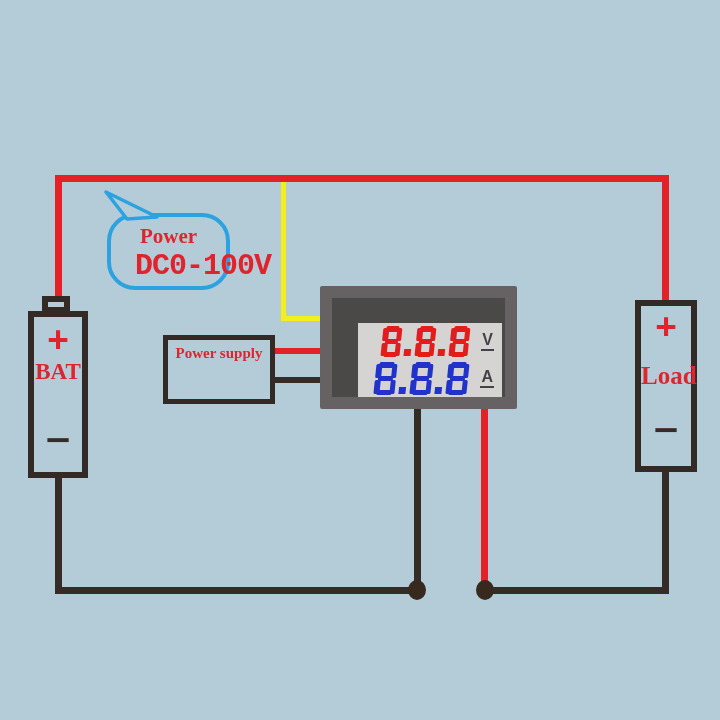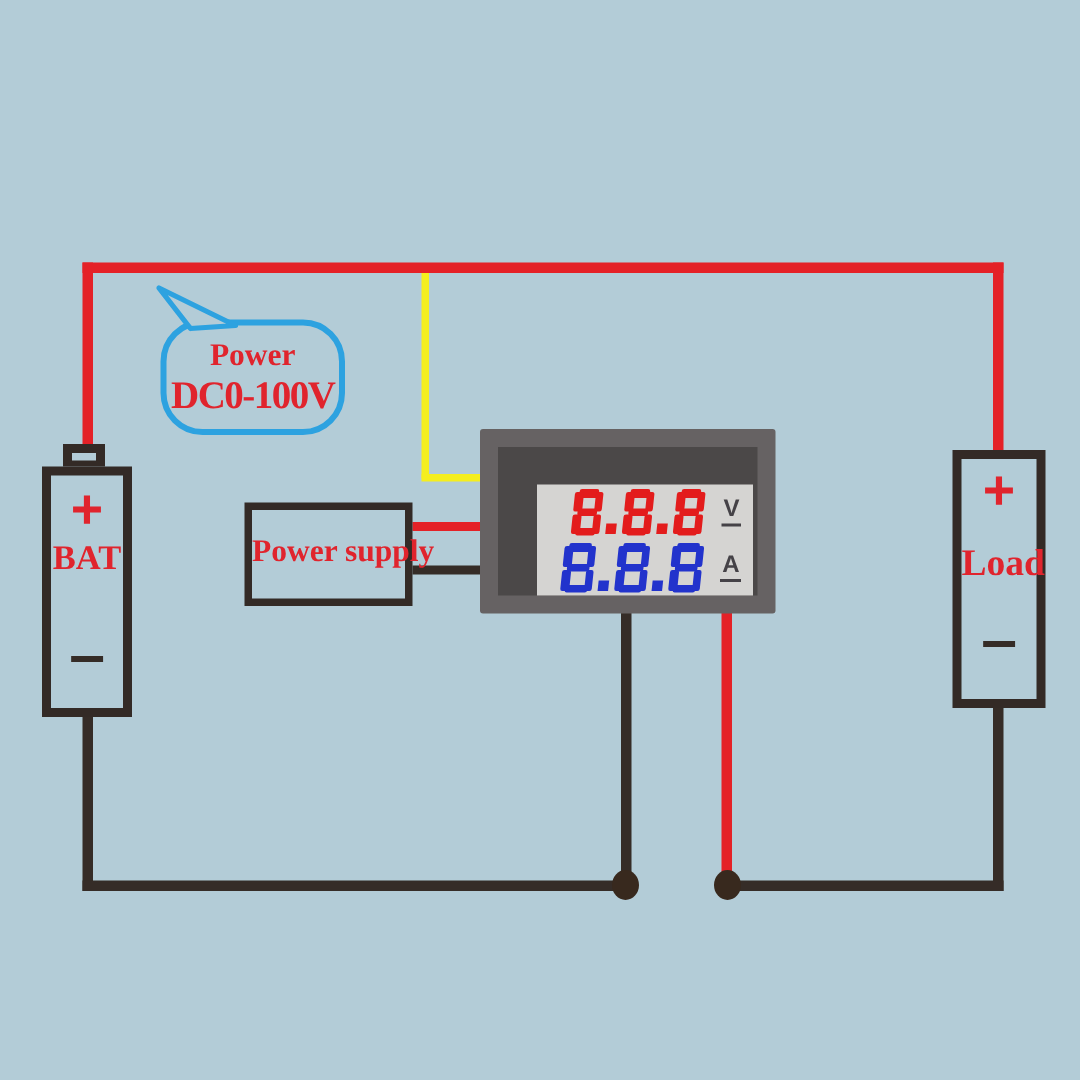--- a/index.html
+++ b/index.html
@@ -51,44 +51,44 @@
   .bat-box  { left:28px;  top:311px; width:60px; height:167px; }
   .load-box { left:635px; top:300px; width:62px; height:172px; }
 
   .ps-box {
     position:absolute; left:163px; top:335px; width:112px; height:69px;
     border:5px solid var(--component-border, #332a26);
     background: var(--background, #b3ccd7); z-index:3;
     text-align:center;
   }
   .ps-title {
-    margin-top:15px; color: var(--text-red, #e0242d);
-    font-family:"Liberation Serif", serif; font-weight:bold; font-size:21px;
+    margin-top:5px; color: var(--text-red, #e0242d);
+    font-family:"Liberation Serif", serif; font-weight:bold; font-size:15px;
     white-space:nowrap;
   }
   .ps-sub {
     margin-top:0px; color: var(--text-red, #e0242d);
     font-family:"Liberation Sans", sans-serif; font-weight:600; font-size:28px;
     letter-spacing:-1px; line-height:1; white-space:nowrap;
   }
 
   .bubble {
     position:absolute; left:107px; top:213px; width:123px; height:77px;
     border:4px solid var(--bubble-blue, #2da2e0); border-radius:28px;
     background: var(--background, #b3ccd7); z-index:4; text-align:center;
   }
   .bubble-title {
     margin-top:8px; color: var(--text-red, #e0242d);
     font-family:"Liberation Serif", serif; font-weight:bold; font-size:21px;
     line-height:1.1;
   }
   .bubble-sub {
     margin-top:3px; color: var(--text-red, #e0242d);
-    font-family:Liberation Serif, serif; font-weight:600; font-size:26px;
-    letter-spacing:-1px; line-height:1; white-space:nowrap;
+    font-family:Liberation Mono, monospace; font-weight:600; font-size:30px;
+    letter-spacing:-1px; line-height:1; white-space:nowrap;margin-left:24px;
   }
   .bubble-tail { position:absolute; left:93px; top:186px; z-index:5; }
 
   .meter {
     position:absolute; left:320px; top:286px; width:197px; height:123px;
     background: var(--meter-outer, #666263); z-index:3; border-radius:2px;
   }
   .meter-inner {
     position:absolute; inset:12px;
     background: var(--meter-inner, #4b4848);

